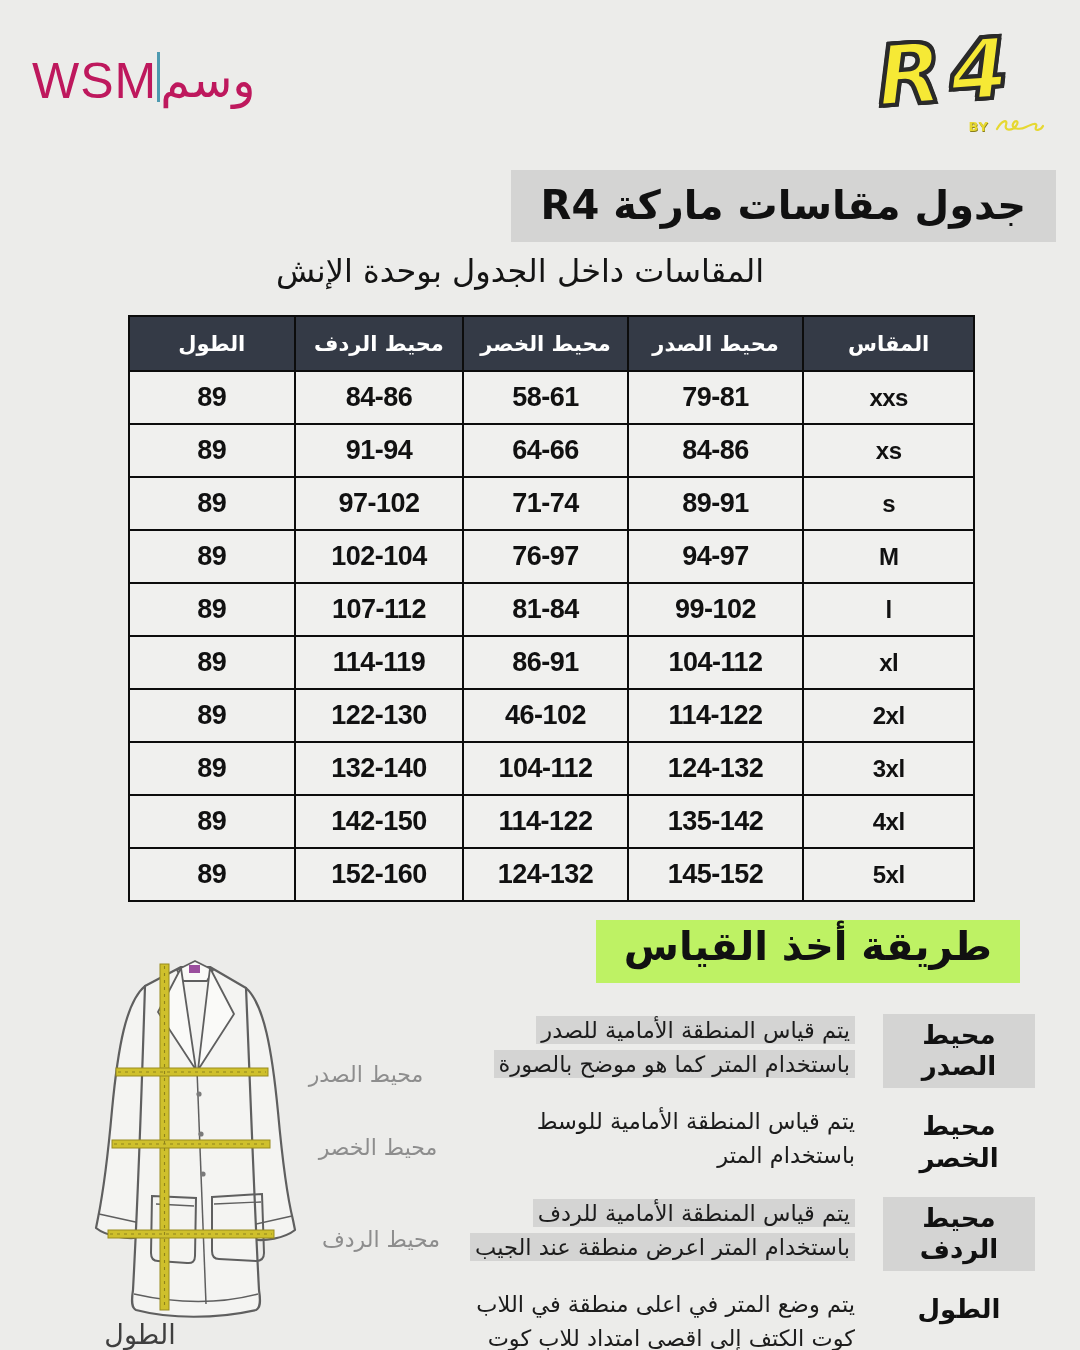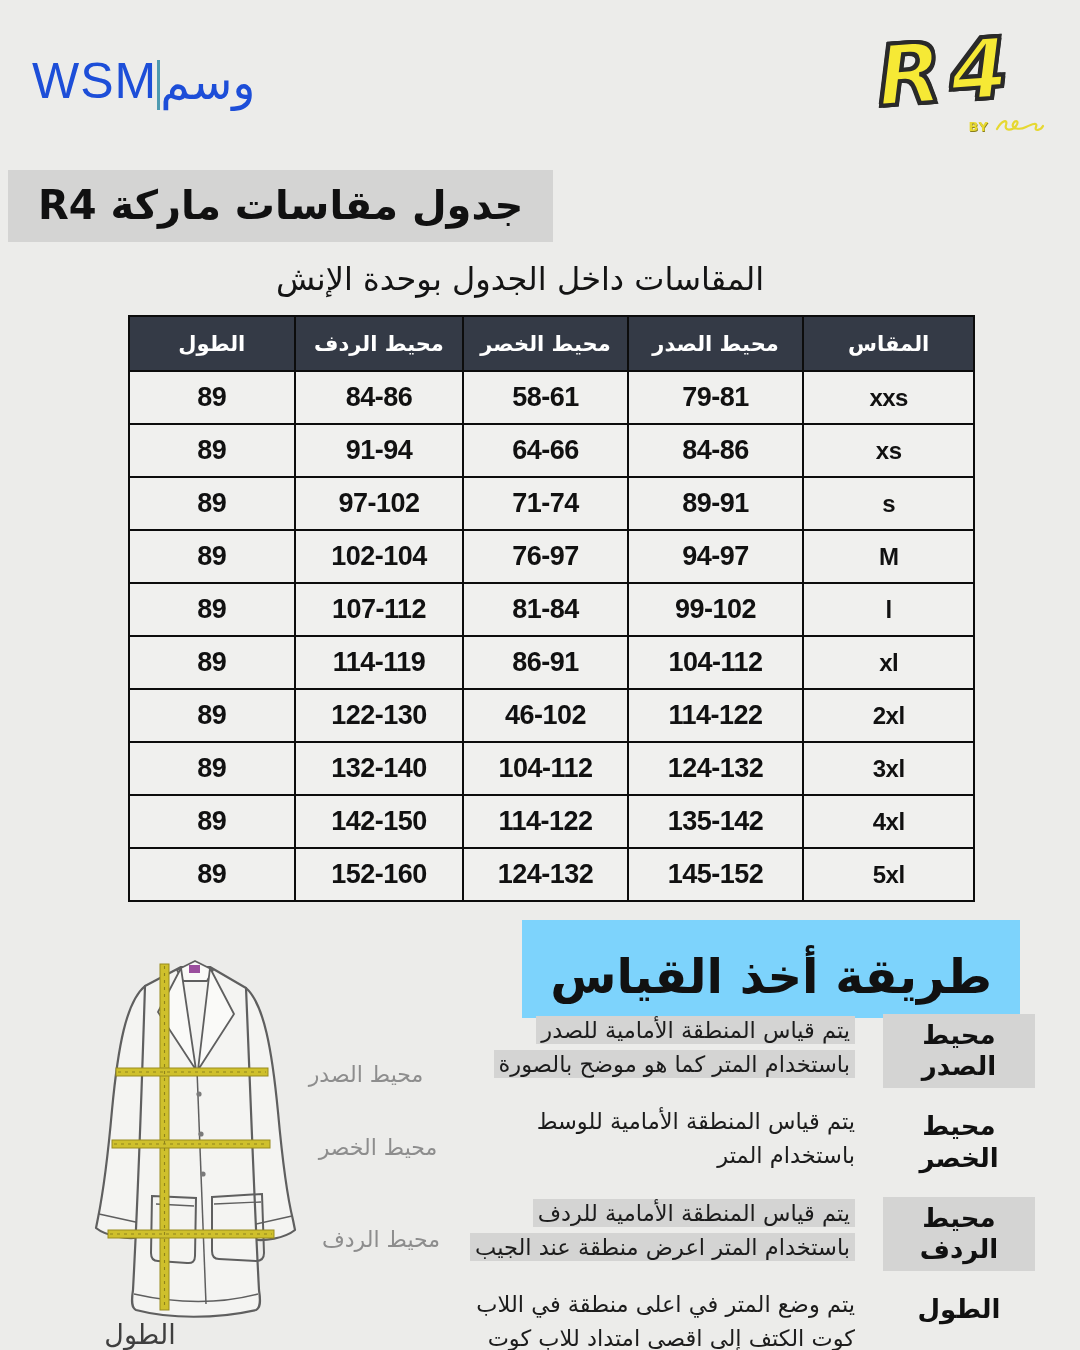--- a/index.html
+++ b/index.html
@@ -8,22 +8,22 @@
     position:relative;
     background:#ececea;
     font-family:"DejaVu Sans", sans-serif;
     overflow:hidden;
     color:#111;
   }
 
   
   .wsm-logo {
     position:absolute; top:52px; left:32px;
-    display:flex; align-items:flex-end; gap:0;
-    color:#1d4ed8;
+    display:flex; align-items:flex-start; gap:0;
+    color:#be185d;
   }
   .wsm-latin { font-family:"Liberation Sans", sans-serif; font-size:50px; font-weight:500; letter-spacing:1px; }
   .wsm-bar { width:3px; height:50px; background:#1a7f9c; opacity:.75; }
   .wsm-arabic { font-size:48px; font-weight:normal; letter-spacing:-2px; }
 
   .r4-logo { position:absolute; top:30px; right:28px; width:210px; text-align:center; }
   .r4-text {
     display:inline-block;
     font-family:"DejaVu Sans", sans-serif;
     font-style:italic; font-weight:bold;
@@ -35,27 +35,27 @@
     text-shadow: 2px 2px 0 #2a2a2a, -2px 2px 0 #2a2a2a, 2px -2px 0 #2a2a2a, -2px -2px 0 #2a2a2a;
   }
   .r4-by {
     margin-top:2px; margin-right:6px;
     display:flex; align-items:center; justify-content:flex-end; gap:5px;
     color:#e6d832; font-size:13px; font-weight:bold; letter-spacing:1px;
     text-shadow:0.5px 0.5px 0 #8a7f1a;
   }
 
   
-  .title-wrap { position:absolute; top:170px; left:8px; width:1040px; text-align:left; }
+  .title-wrap { position:absolute; top:170px; left:16px; width:1040px; text-align:right; }
   .title-hl {
     display:inline-block; background:#d4d4d3;
     padding:12px 30px 14px 30px;
     font-size:40px; font-weight:bold; direction:rtl;
   }
-  .subtitle-wrap { position:absolute; top:260px; left:0; width:1040px; text-align:center; }
+  .subtitle-wrap { position:absolute; top:252px; left:0; width:1040px; text-align:center; }
   .subtitle { font-size:32px; direction:rtl; color:#141414; }
 
   
   .size-table {
     position:absolute; top:315px; left:128px;
     width:847px; border-collapse:collapse;
     direction:rtl; text-align:center;
     background:#f0f0ee;
   }
   .size-table th, .size-table td { border:2.5px solid #0c0c0c; }
@@ -68,23 +68,23 @@
     font-family:"Liberation Sans", sans-serif;
     font-size:27px; font-weight:bold;
     height:52px; padding:10px 4px;
     letter-spacing:-0.5px;
   }
   .size-table td.size-cell { font-size:24px; }
 
   
   .guide-heading-wrap { position:absolute; top:920px; right:60px; }
   .guide-heading {
-    display:inline-block; background:#7dd3fc;
-    padding:28px 28px 14px 28px;
-    font-size:48px; font-weight:bold; direction:rtl;
+    display:inline-block; background:#bef264;
+    padding:3px 28px 14px 28px;
+    font-size:40px; font-weight:bold; direction:rtl;
   }
   .guide-list { position:absolute; top:1014px; right:45px; width:570px; direction:rtl; }
   .guide-item { display:flex; align-items:flex-start; margin-bottom:17px; }
   .guide-label {
     width:152px; flex:0 0 152px;
     font-size:26px; font-weight:bold; text-align:center;
     padding:6px 2px; line-height:1.2;
   }
   .guide-label.hl { background:#d4d4d3; }
   .guide-desc {

